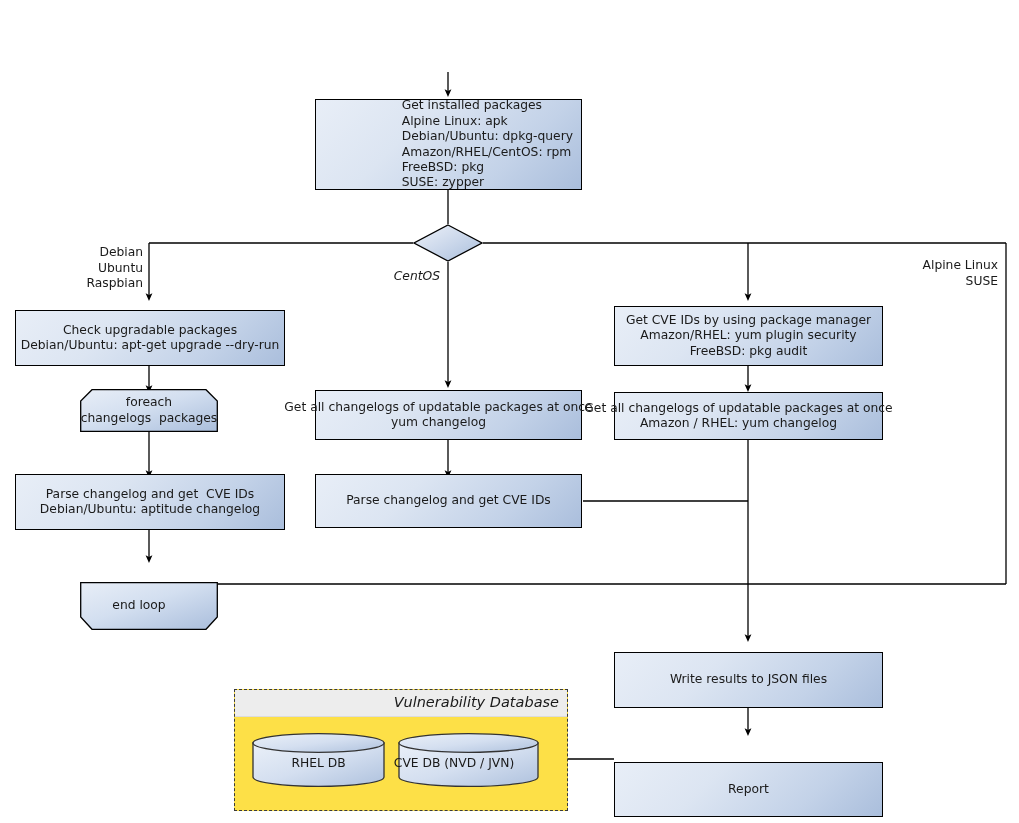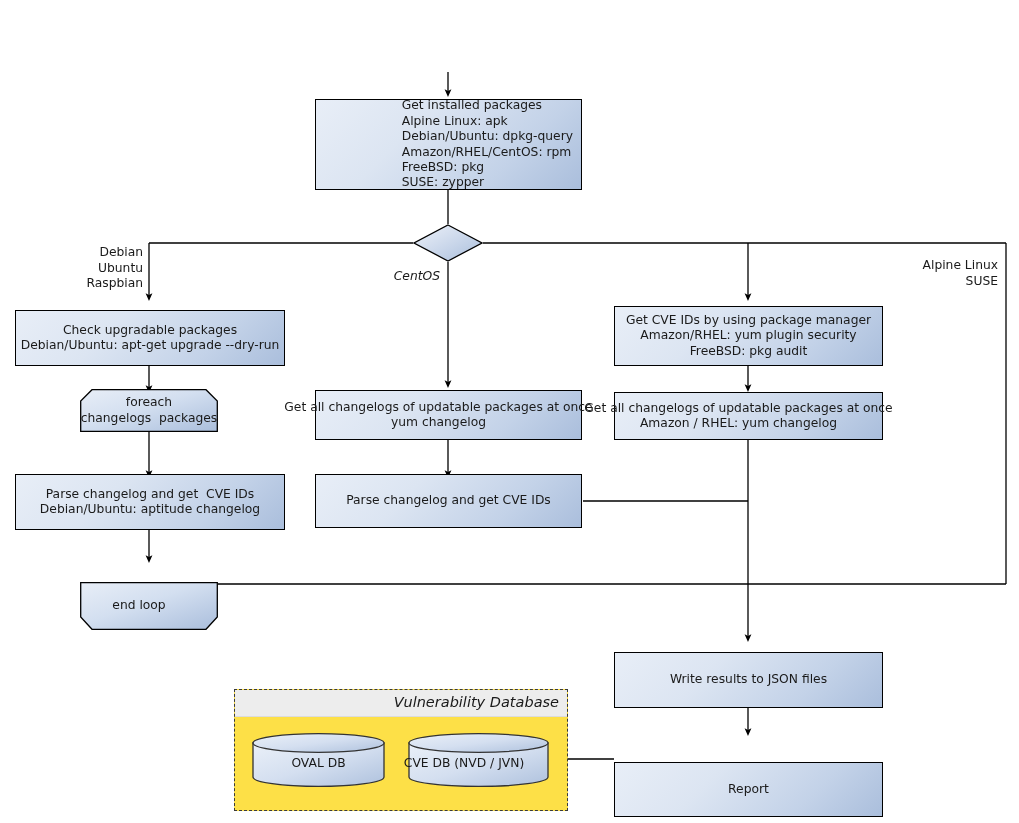--- a/index.html
+++ b/index.html
@@ -284,24 +284,24 @@
       <defs>
         <linearGradient id="cgrad1" x1="0" y1="0" x2="1" y2="1">
           <stop offset="0%" stop-color="#eaf0f8"></stop>
           <stop offset="50%" stop-color="#d4dff0"></stop>
           <stop offset="100%" stop-color="#aec1dd"></stop>
         </linearGradient>
       </defs>
       <path d="M1,10 L1,44 A65.5,9.5 0 0 0 132,44 L132,10 Z" fill="url(#cgrad1)" stroke="#333333" stroke-width="1.3"></path>
       <ellipse cx="66.5" cy="10" rx="65.5" ry="9.3" fill="url(#cgrad1)" stroke="#333333" stroke-width="1.3"></ellipse>
     </svg>
-    <div class="clbl">OVAL DB</div>
-  </div>
-
-  <div class="cylinder" style="left:408px; top:733px; width:112px; height:54px;">
+    <div class="clbl">RHEL DB</div>
+  </div>
+
+  <div class="cylinder" style="left:398px; top:733px; width:112px; height:54px;">
     <svg width="141" height="54" viewBox="0 0 141 54">
       <defs>
         <linearGradient id="cgrad2" x1="0" y1="0" x2="1" y2="1">
           <stop offset="0%" stop-color="#eaf0f8"></stop>
           <stop offset="50%" stop-color="#d4dff0"></stop>
           <stop offset="100%" stop-color="#aec1dd"></stop>
         </linearGradient>
       </defs>
       <path d="M1,10 L1,44 A69.5,9.5 0 0 0 140,44 L140,10 Z" fill="url(#cgrad2)" stroke="#333333" stroke-width="1.3"></path>
       <ellipse cx="70.5" cy="10" rx="69.5" ry="9.3" fill="url(#cgrad2)" stroke="#333333" stroke-width="1.3"></ellipse>

